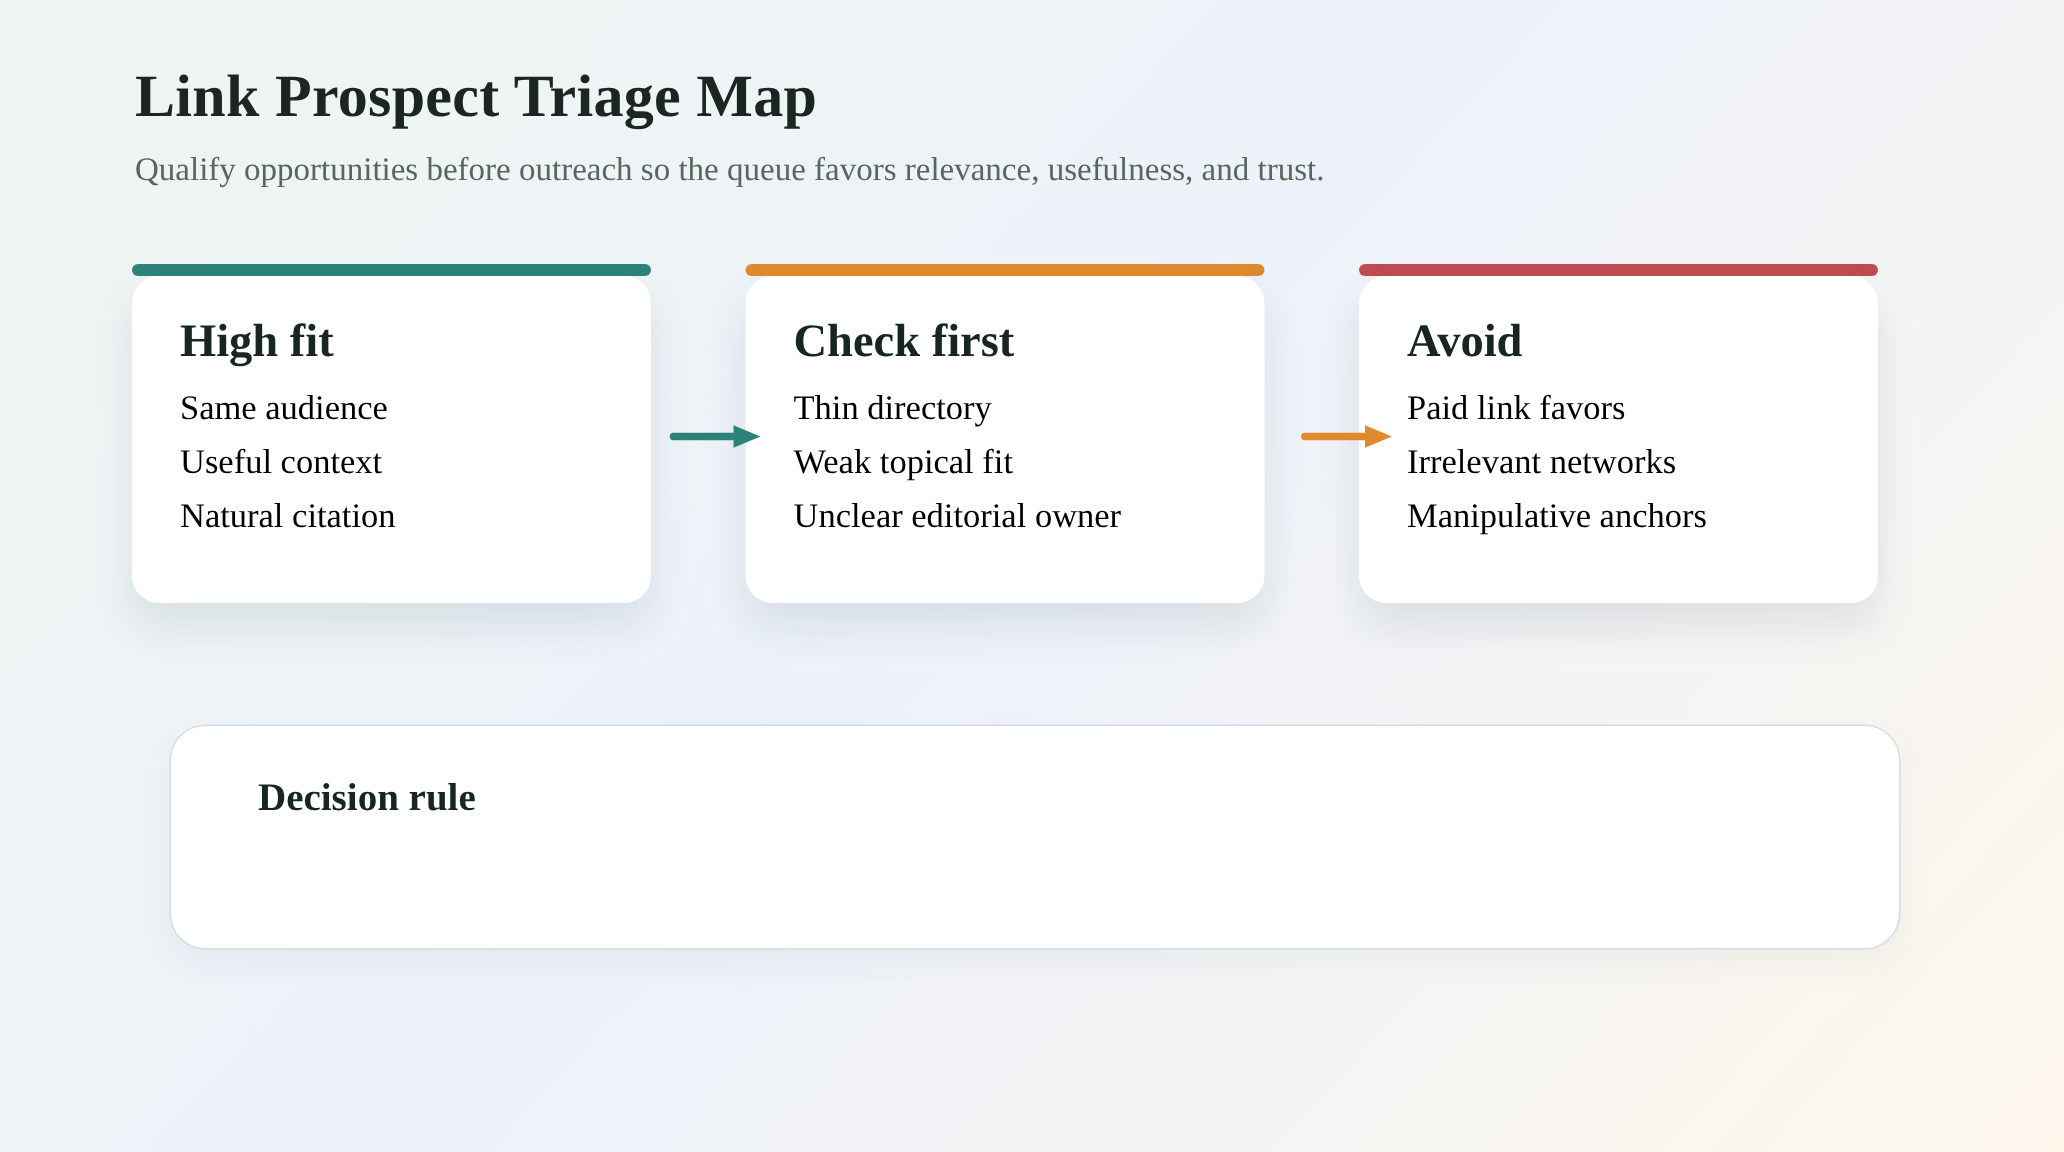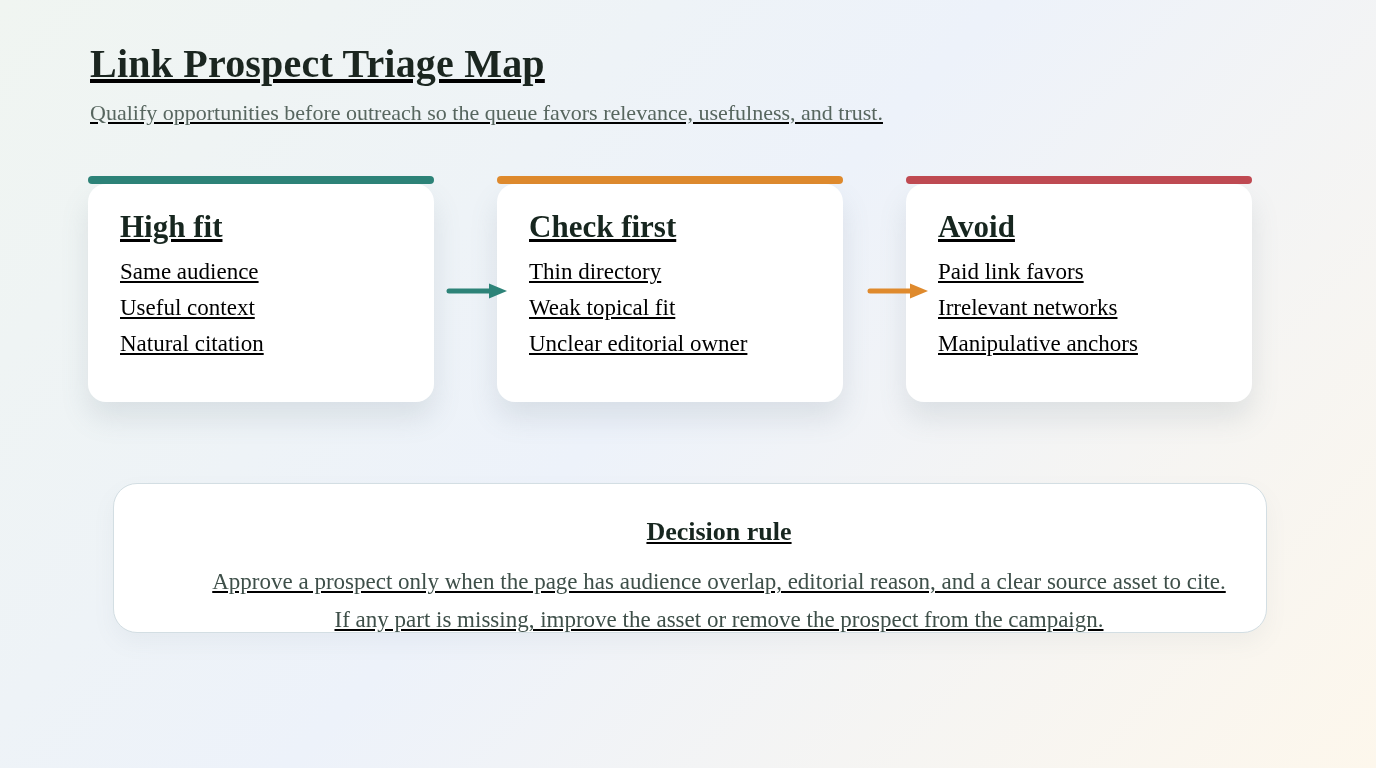--- a/index.html
+++ b/index.html
@@ -6,21 +6,20 @@
   html, body { margin: 0; padding: 0; }
   body {
     width: 1376px;
     height: 768px;
     overflow: hidden;
     font-family: "Liberation Serif", serif;
     background: linear-gradient(133deg, #f0f5f1 0%, #edf2fa 48%, #fdf7ec 100%);
   }
   .content {
     padding: 42px 0 0 88px;
-    text-decoration: underline;
   }
   .header { margin-left: 2px; }
   .page-title {
     margin: 0;
     font-size: 40px;
     line-height: 1.12;
     font-weight: bold;
     color: #1b2620;
     letter-spacing: 0.2px;
   }
@@ -77,21 +76,20 @@
   .decision-card {
     margin: 81px 0 0 25px;
     width: 1154px;
     height: 150px;
     background: #ffffff;
     border: 1px solid #d3dee3;
     border-radius: 24px;
     padding: 33px 0 0 58px;
     box-shadow: 0 10px 22px rgba(110, 130, 145, 0.07);
     overflow: visible;
-    text-align: center;
   }
   .decision-title {
     margin: 0;
     font-size: 26px;
     font-weight: bold;
     color: #17261f;
   }
   .decision-text {
     margin-top: 16px;
   }
@@ -161,19 +159,15 @@
       <svg width="63" height="20" viewBox="0 0 63 20">
         <line x1="3" y1="10" x2="46" y2="10" stroke="currentColor" stroke-width="5" stroke-linecap="round"></line>
         <path d="M43 2.5 L61 10 L43 17.5 Z" fill="currentColor"></path>
       </svg>
     </div>
 
   </div>
 
   <section class="decision-card">
     <h2 class="decision-title">Decision rule</h2>
-    <div class="decision-text">
-      <div class="decision-line">Approve a prospect only when the page has audience overlap, editorial reason, and a clear source asset to cite.</div>
-      <div class="decision-line">If any part is missing, improve the asset or remove the prospect from the campaign.</div>
-    </div>
   </section>
 
 </div>
 
 </body></html>

